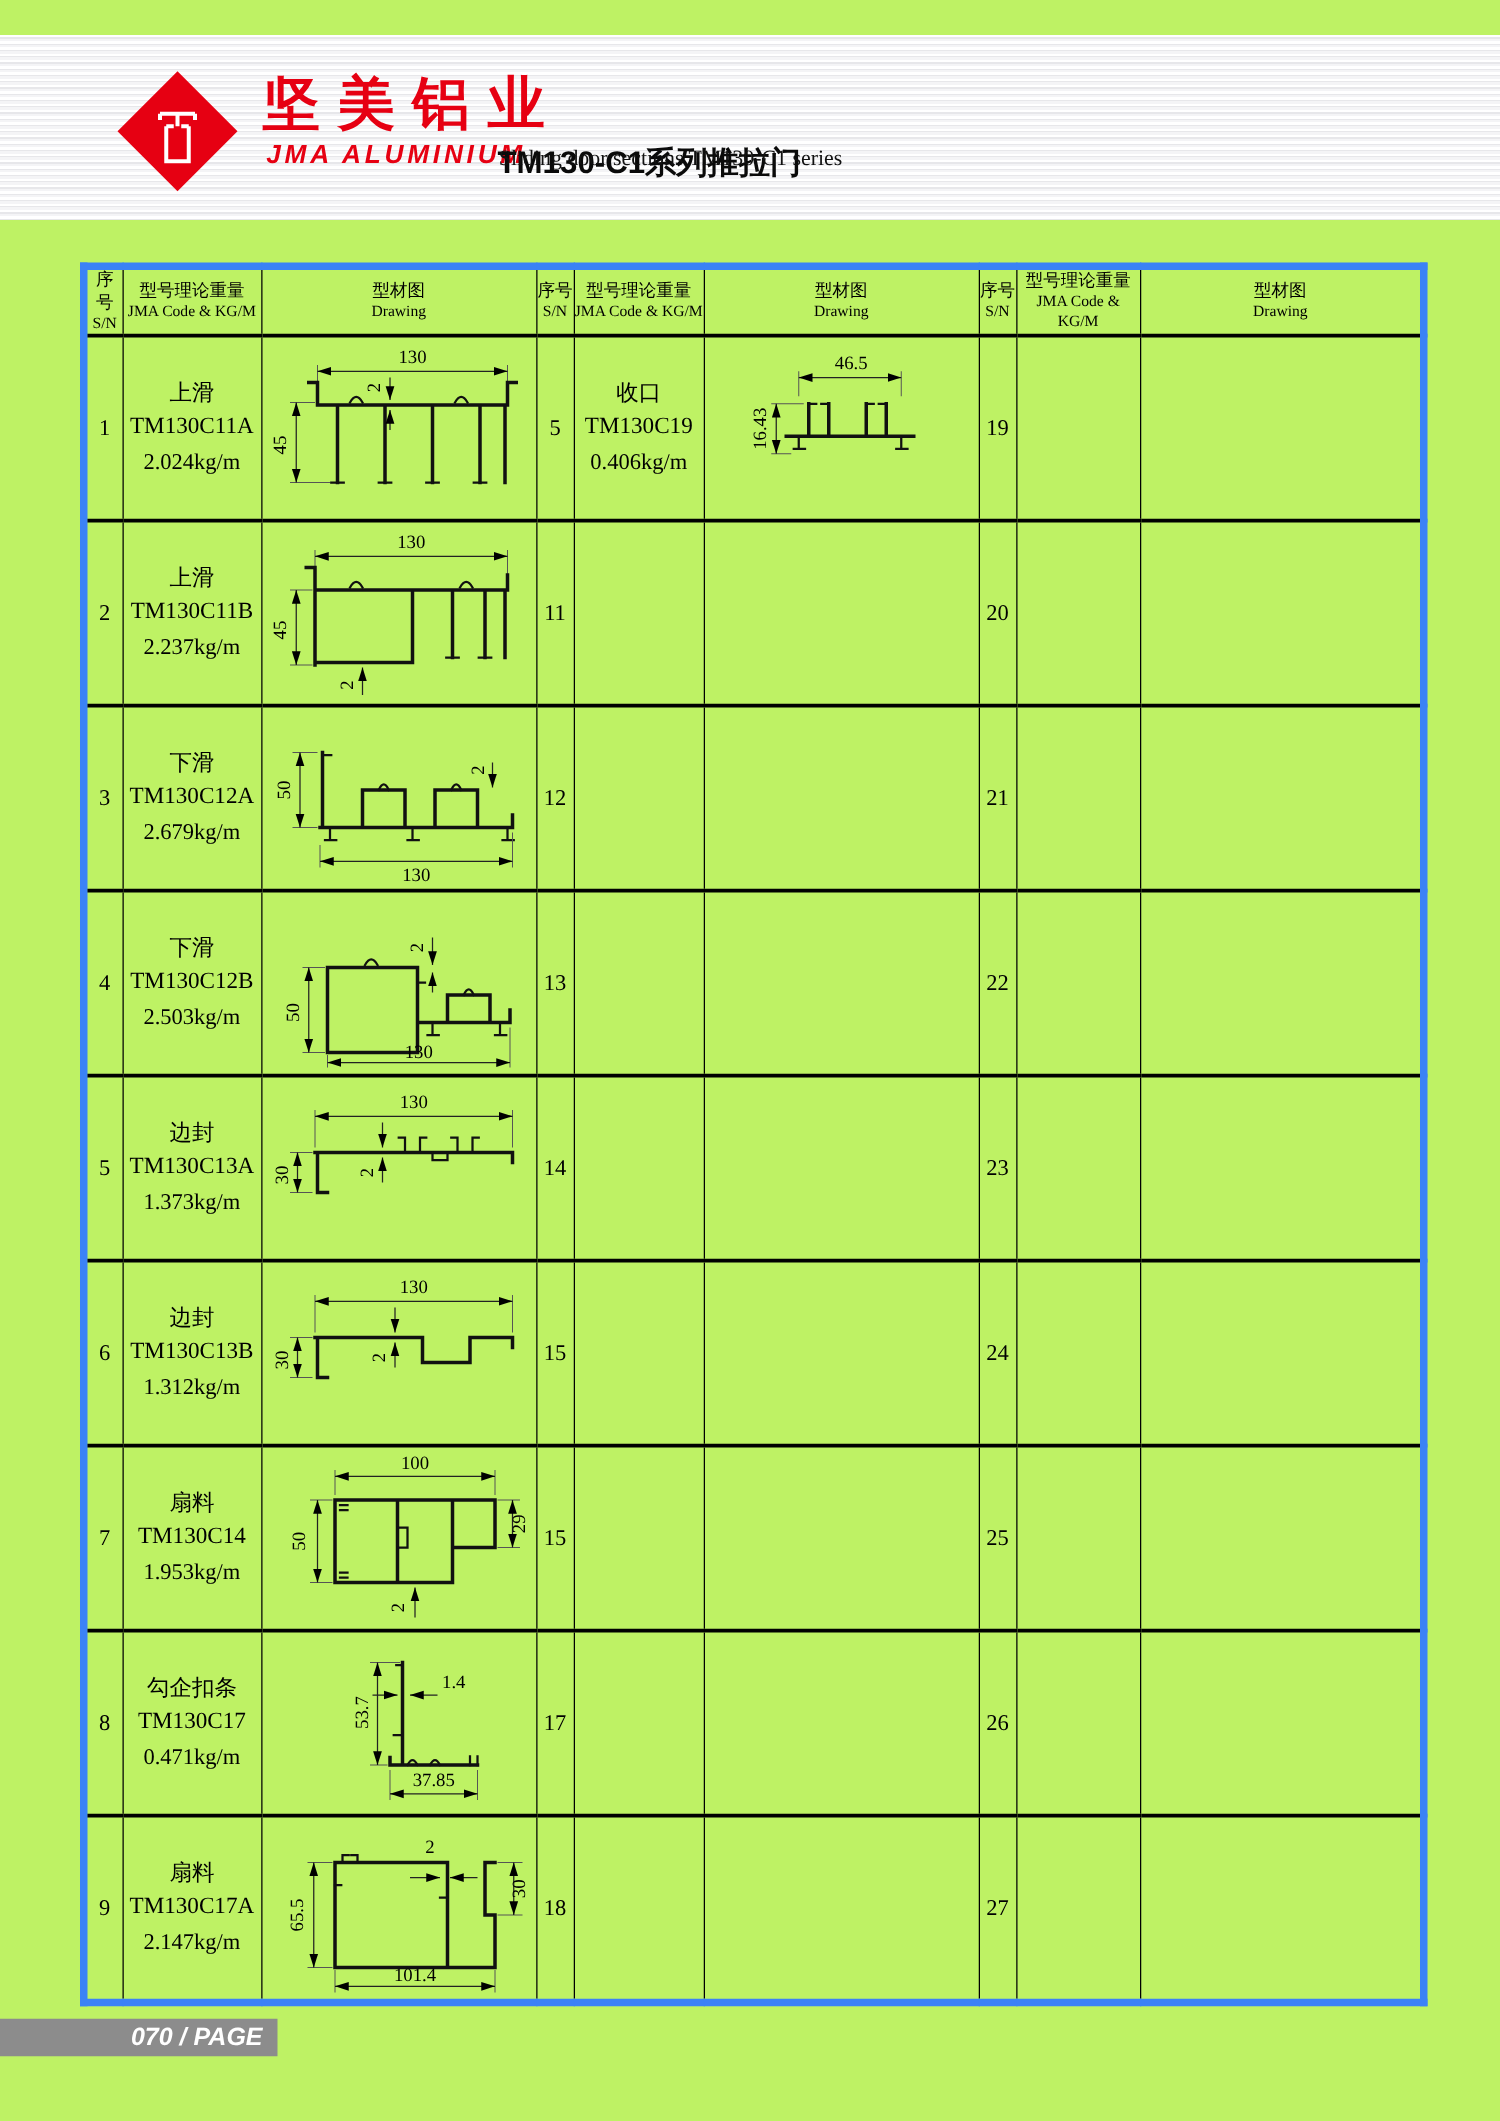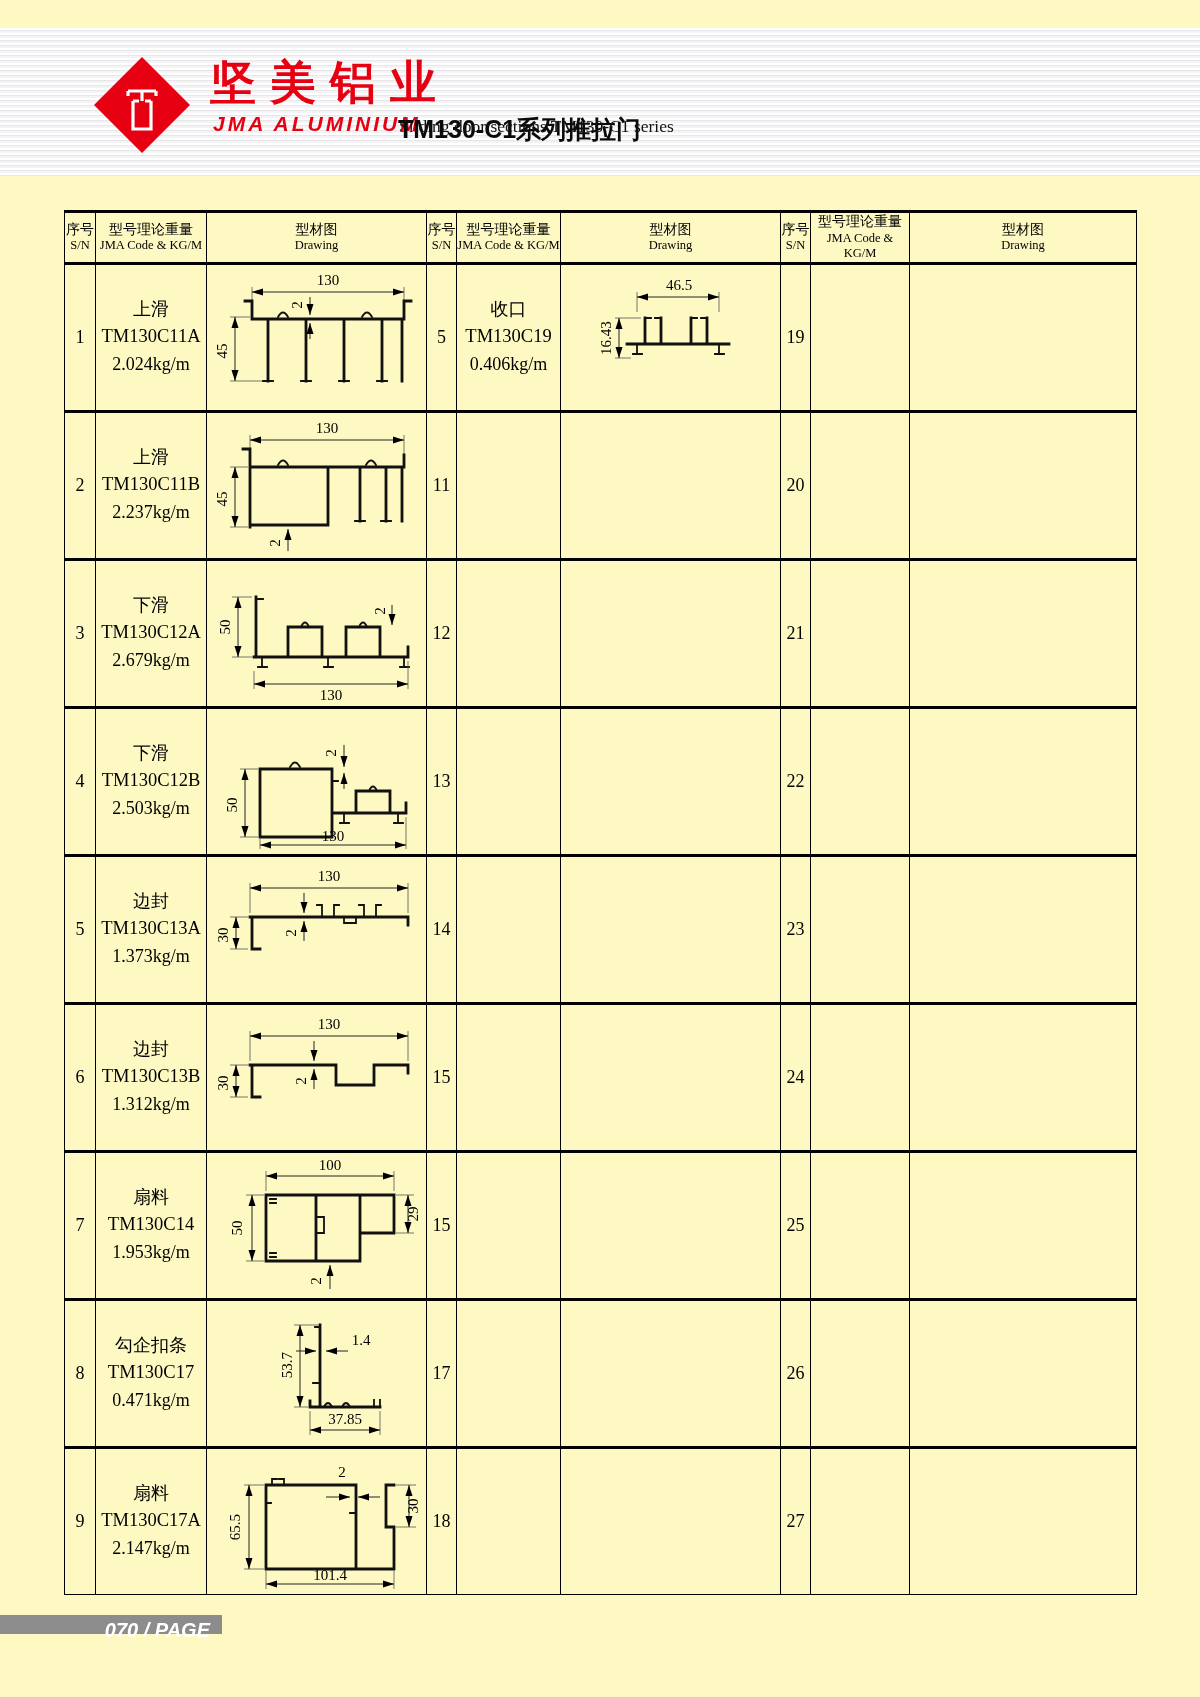--- a/index.html
+++ b/index.html
@@ -1,48 +1,48 @@
 <!DOCTYPE html>
 <html><head>
 <meta charset="utf-8">
 <style>
   html,body{margin:0;padding:0;background:#fff;}
-  #page{position:relative;width:1200px;height:1697px;background:#fef9c3;overflow:hidden;
+  #page{position:relative;width:1200px;height:1697px;background:#bef264;overflow:hidden;
         font-family:"Liberation Serif",serif;color:#000;}
   
   .band{position:absolute;left:0;top:28px;width:1200px;height:148px;
         background:repeating-linear-gradient(180deg,#ffffff 0 2px,#e7e7ea 2px 3px,#f4f4f6 3px 5px);}
   .logo{position:absolute;left:92px;top:55px;}
   .brand-cn{position:absolute;left:210px;top:52px;font-family:"Liberation Sans",sans-serif;
         font-weight:bold;font-size:46px;letter-spacing:14px;color:#e60012;white-space:nowrap;}
   .brand-en{position:absolute;left:213px;top:112px;font-family:"Liberation Sans",sans-serif;
         font-weight:bold;font-style:italic;font-size:21px;letter-spacing:3px;color:#e60012;white-space:nowrap;}
   .title-cn{position:absolute;left:398px;top:84px;font-family:"Liberation Sans",sans-serif;
         font-weight:bold;font-size:25px;color:#0a0a0a;white-space:nowrap;margin-top:29px;}
   .title-en{position:absolute;left:399px;top:116px;font-size:17.5px;color:#111;white-space:nowrap;text-align:right;}
 
   table.sect{position:absolute;left:64px;top:210px;border-collapse:collapse;table-layout:fixed;}
-  table.sect{border:1px solid #3b82f6;}
+  table.sect{border:6px solid #3b82f6;}
   table.sect td,table.sect th{border:1.6px solid #000;border-top:3px solid #000;
         padding:0;text-align:center;vertical-align:middle;font-weight:normal;}
   tr.hdr th{height:46px;line-height:1.25;}
   tr.r td{height:145px;}
   .h-cn{font-size:14px;}
   .h-en{font-size:12.5px;}
   .sn{font-size:18px;}
   .code div{font-size:18px;line-height:1.5;}
   .code .pcode{font-size:18.5px;}
   .dwg{display:block;margin:0 auto;}
   .dwg .prof{fill:none;stroke:#111;stroke-width:2.8;stroke-linecap:square;stroke-linejoin:miter;}
   .dwg .p2{fill:none;stroke:#111;stroke-width:1.8;stroke-linecap:square;}
   .dwg .dim{stroke:#222;stroke-width:1;fill:none;}
   .dwg .ext{stroke:#555;stroke-width:0.8;}
   .dwg text{font-family:"Liberation Serif",serif;font-size:15px;fill:#000;}
 
-  .pagebox{position:absolute;left:0;top:1615px;width:222px;height:19px;background:#8c8c8c;
+  .pagebox{position:absolute;left:0;top:1615px;width:222px;height:30px;background:#8c8c8c;
         color:#fff;font-family:"Liberation Sans",sans-serif;font-weight:bold;font-style:italic;
         font-size:20px;line-height:31px;text-align:right;padding-right:12px;box-sizing:border-box;}
   .foot-cn{position:absolute;left:242px;top:1594px;font-family:"Liberation Sans",sans-serif;
         font-weight:600;font-size:19px;white-space:nowrap;}
   .foot-en{position:absolute;left:242px;top:1621px;font-size:17.5px;white-space:nowrap;}
 </style>
 </head>
 <body>
 
 <svg width="0" height="0" style="position:absolute">

